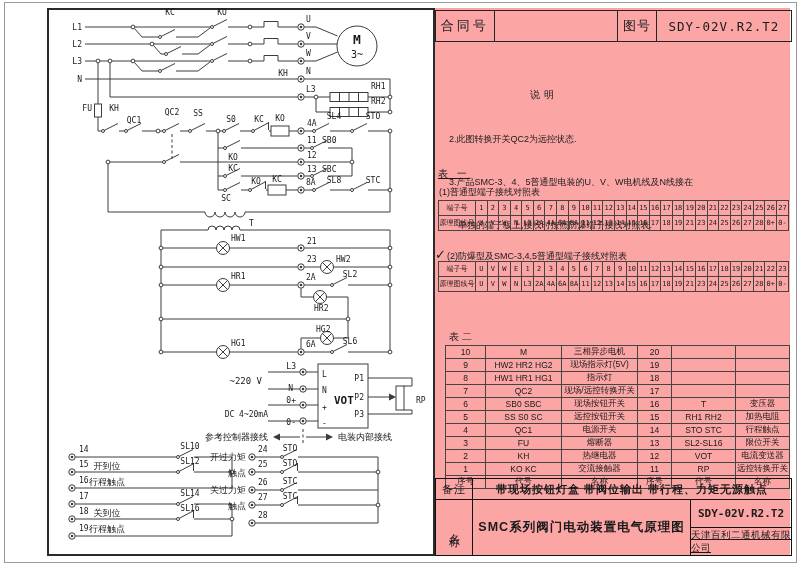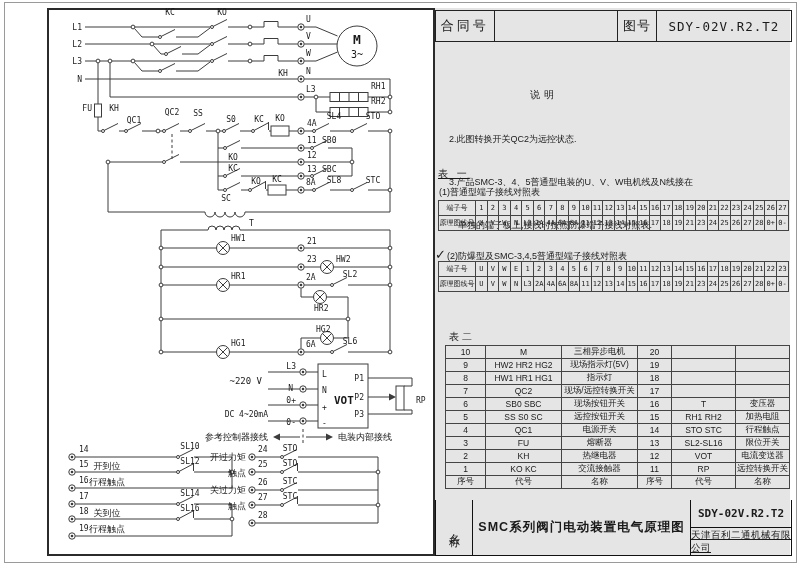--- a/index.html
+++ b/index.html
@@ -3,21 +3,21 @@
 <meta charset="utf-8">
 <style>
   html,body{margin:0;padding:0;background:#f2f2f2;}
   *{box-sizing:border-box;}
   .page{position:relative;width:800px;height:566px;background:#fff;overflow:hidden;
         font-family:"Liberation Sans","DejaVu Sans",sans-serif;color:#1a1a1a;}
   .outer-border{position:absolute;left:4px;top:2px;right:3px;bottom:3px;border:1px solid #9a9a9a;}
   .frame{position:absolute;left:47px;top:8px;width:743px;height:548px;border:2px solid #2b2b2b;}
   .circuit-svg{position:absolute;left:0;top:0;width:800px;height:566px;}
   
-  .panel{position:absolute;left:433px;top:8px;width:357px;height:548px;border-left:2px solid #2b2b2b;background:#e5e5e5;}
+  .panel{position:absolute;left:433px;top:8px;width:357px;height:548px;border-left:2px solid #2b2b2b;background:#fca5a5;}
   .thead{position:absolute;left:0;top:2px;width:357px;height:32px;display:flex;border:1px solid #222;}
   .thead .cell{border-right:1px solid #222;display:flex;align-items:center;justify-content:center;}
   .thead .cell:last-child{border-right:none;}
   .c-contract{width:59px;font-size:13px;letter-spacing:3px;}
   .c-blank{width:124px;}
   .c-dwglbl{width:39px;font-size:13px;letter-spacing:1px;}
   .c-dwgno{width:135px;font-size:12.5px;font-family:"DejaVu Sans Mono",monospace;letter-spacing:1px;}
   .notes-title{position:absolute;left:95px;top:80px;font-size:10px;letter-spacing:4px;}
   .notes{position:absolute;left:14px;top:96px;font-size:9px;line-height:14.2px;white-space:pre;}
   .notes .ln4{padding-left:9px;}
@@ -604,20 +604,24 @@
             <td>序号</td>
             <td>代号</td>
             <td>名称</td>
             <td>序号</td>
             <td>代号</td>
             <td>名称</td>
           </tr>
         </tbody>
     </table>
 
+    <div class="footer-remark">
+      <div class="remark-label">备注</div>
+      <div class="remark-text">带现场按钮灯盒  带阀位输出  带行程、力矩无源触点</div>
+    </div>
     <div class="footer-name">
       <div class="name-label">名称</div>
       <div class="name-text">SMC系列阀门电动装置电气原理图</div>
       <div class="name-right">
         <div class="nr-top">SDY-02V.R2.T2</div>
         <div class="nr-bottom">天津百利二通机械有限公司</div>
       </div>
     </div>
   </div>
 </div>

